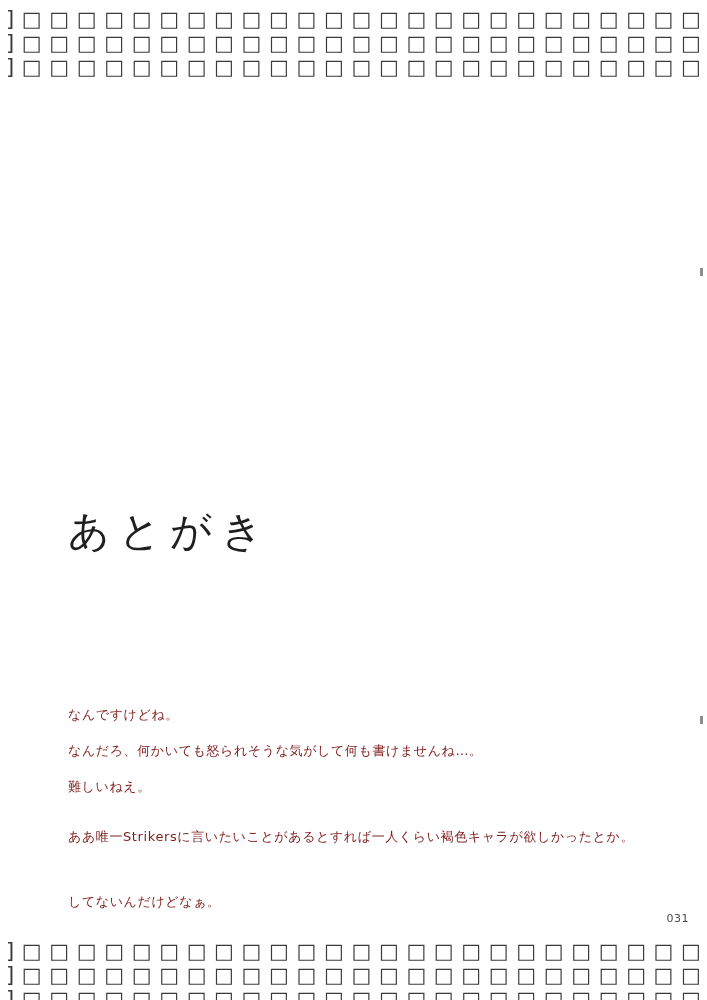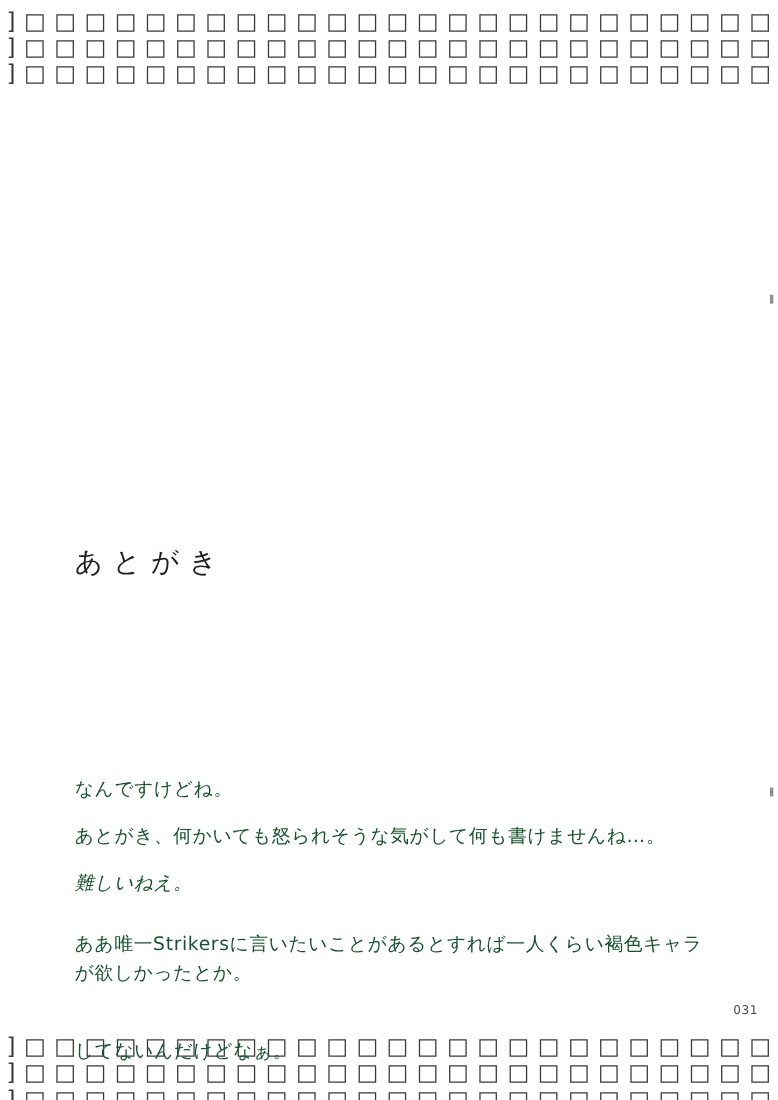--- a/index.html
+++ b/index.html
@@ -45,44 +45,43 @@
     line-height: 22px;
     color: #3a3a3a;
     letter-spacing: 0;
   }
 
   
   .title {
     position: absolute;
     left: 68px;
     top: 477px;
-    font-size: 25px;
+    font-size: 41px;
     letter-spacing: 9px;
     color: #1f1f1f;
     font-family: "DejaVu Sans", sans-serif;
     font-weight: 400;
   }
 
   
   .body-text {
     position: absolute;
     left: 68px;
     top: 705px;
     width: 580px;
-    font-size: 17px;
+    font-size: 13px;
     line-height: 1.55;
-    color: #14532d;
+    color: #7f1d1d;
     letter-spacing: 0.6px;
   }
   .para {
     margin: 0 0 16px 0;
   }
   .para.gap-large {
     margin-bottom: 30px;
-    font-style: italic;
   }
   .para.gap-xl {
     margin-bottom: 44px;
   }
   .line { display: block; }
 
   
   .page-number {
     position: absolute;
     right: 18px;
@@ -282,21 +281,21 @@
 
 <h1 class="title">あとがき</h1>
 
 <div class="body-text">
 
   <p class="para">
     <span class="line">なんですけどね。</span>
   </p>
 
   <p class="para">
-    <span class="line">あとがき、何かいても怒られそうな気がして何も書けませんね…。</span>
+    <span class="line">なんだろ、何かいても怒られそうな気がして何も書けませんね…。</span>
   </p>
 
   <p class="para gap-large">
     <span class="line">難しいねえ。</span>
   </p>
 
   <p class="para gap-xl">
     <span class="line">ああ唯一Strikersに言いたいことがあるとすれば一人くらい褐色キャラが欲しかったとか。</span>
   </p>
 

